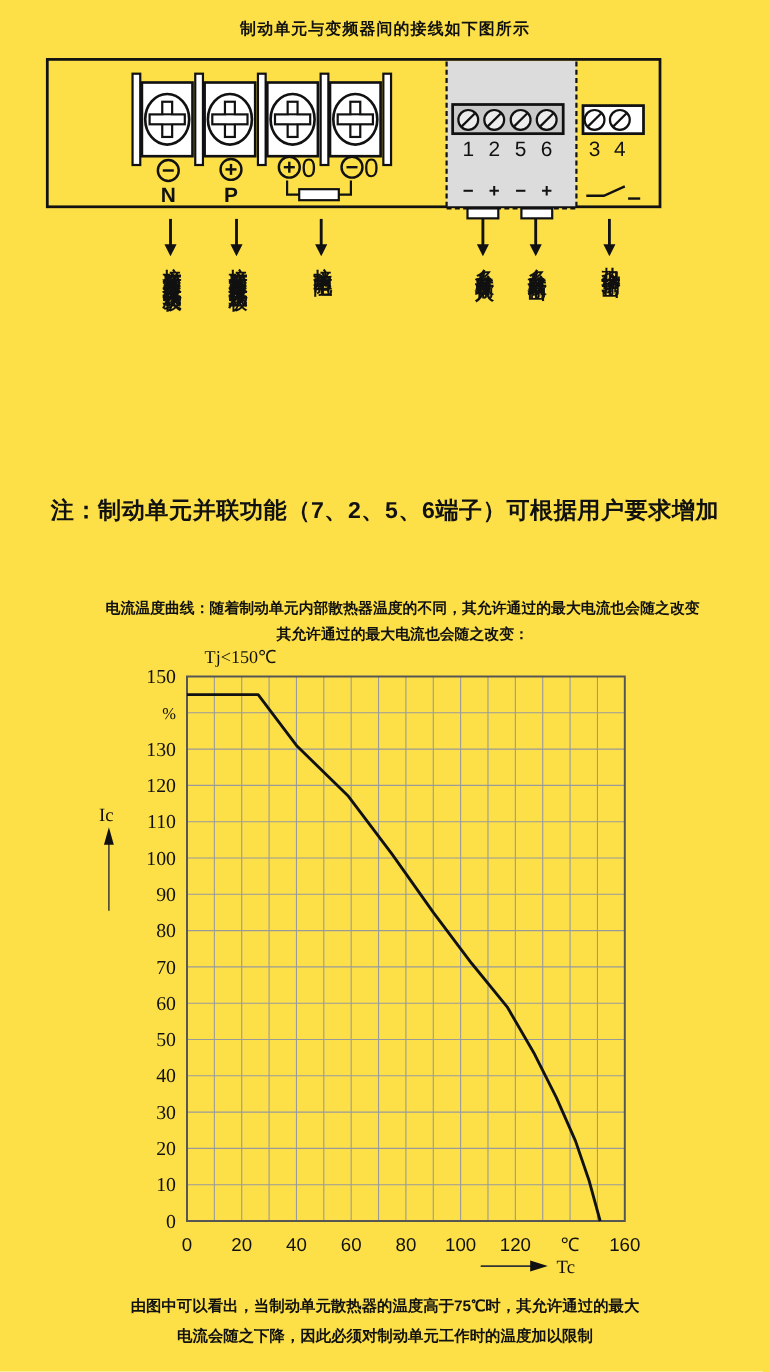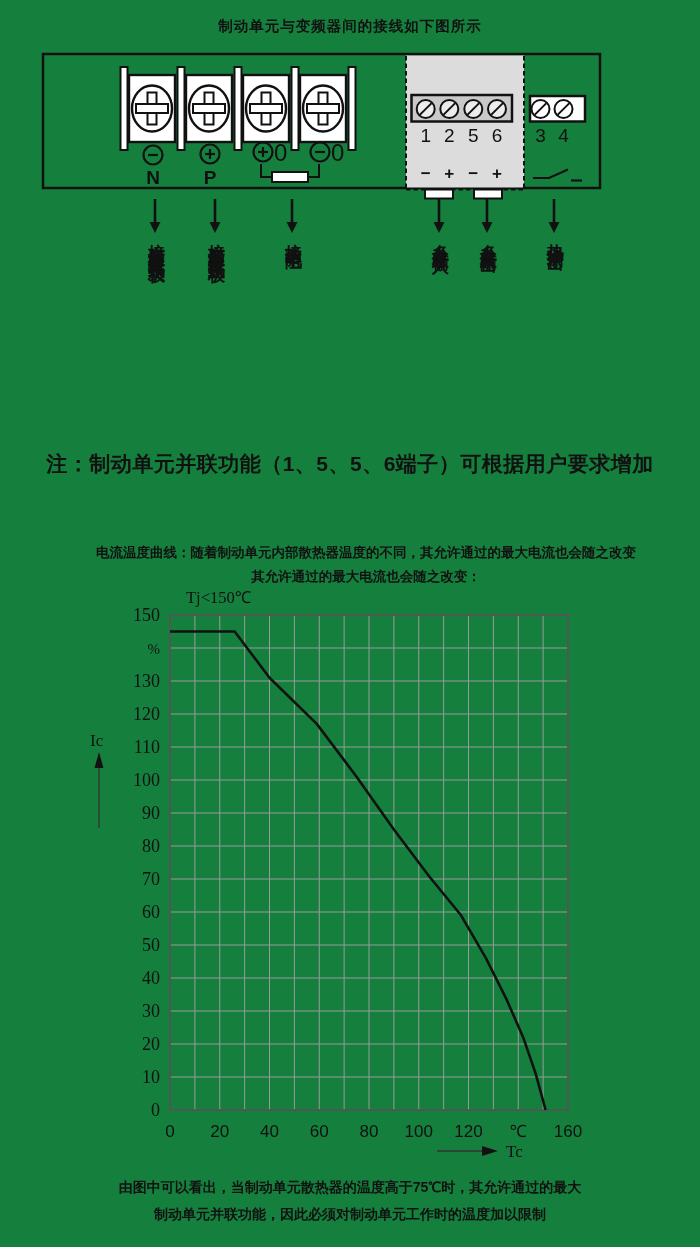--- a/index.html
+++ b/index.html
@@ -1,16 +1,16 @@
 <!DOCTYPE html>
 <html><head>
 <meta charset="utf-8">
 <style>
   html,body{margin:0;padding:0;background:#fff;}
-  #page{position:relative;width:700px;height:1247px;background:#15803d;overflow:hidden;
+  #page{position:relative;width:700px;height:1247px;background:#fde047;overflow:hidden;
         font-family:"Liberation Sans",sans-serif;color:#111;}
   svg.layer{position:absolute;left:0;top:0;width:700px;height:1247px;pointer-events:none;}
   .abs{position:absolute;}
   #doc-title{top:17px;left:0;width:700px;text-align:center;font-size:14.5px;font-weight:bold;letter-spacing:1px;}
   .vlabel{top:230px;width:20px;writing-mode:vertical-rl;text-orientation:upright;
           font-size:17px;font-weight:600;letter-spacing:2.5px;line-height:20px;text-align:left;}
   #note-line{top:450px;left:0;width:700px;text-align:center;font-size:21px;font-weight:bold;letter-spacing:0.5px;white-space:nowrap;}
   #curve-intro{top:541px;left:0;width:700px;text-align:center;font-size:13.5px;font-weight:bold;line-height:24px;padding-left:16px;}
   #footer-text{top:1174px;left:0;width:700px;text-align:center;font-size:14px;font-weight:bold;line-height:27px;}
   text{fill:#111;}
@@ -184,21 +184,21 @@
     </g>
   </svg>
 
   <div class="abs vlabel" style="left:146px;">接变频器直流母线负极</div>
   <div class="abs vlabel" style="left:206px;">接变频器直流母线正极</div>
   <div class="abs vlabel" style="left:283px;">接功率电阻</div>
   <div class="abs vlabel" style="left:430px;">多台并联输入</div>
   <div class="abs vlabel" style="left:478px;">多台并联输出</div>
   <div class="abs vlabel" style="left:545px;">热保护输出</div>
 
-  <div id="note-line" class="abs">注：制动单元并联功能（1、5、5、6端子）可根据用户要求增加</div>
+  <div id="note-line" class="abs">注：制动单元并联功能（7、2、5、6端子）可根据用户要求增加</div>
 
   <div id="curve-intro" class="abs">
     <div>电流温度曲线：随着制动单元内部散热器温度的不同，其允许通过的最大电流也会随之改变</div>
     <div>其允许通过的最大电流也会随之改变：</div>
   </div>
 
   <svg class="layer" id="chart-svg" viewBox="0 0 700 1247">
       <line x1="194.875" y1="615" x2="194.875" y2="1110" stroke="#9a9a9a" stroke-width="1"></line>
       <line x1="219.75" y1="615" x2="219.75" y2="1110" stroke="#9a9a9a" stroke-width="1"></line>
       <line x1="244.625" y1="615" x2="244.625" y2="1110" stroke="#9a9a9a" stroke-width="1"></line>
@@ -259,16 +259,16 @@
       <text x="90" y="746" font-size="17" font-family="&quot;Liberation Serif&quot;,serif">Ic</text>
       <line x1="99" y1="828" x2="99" y2="764" stroke="#333" stroke-width="1.3"></line>
       <polygon points="99,752 94.5,768 103.5,768" fill="#111111"></polygon>
       <line x1="437" y1="1151" x2="486" y2="1151" stroke="#333" stroke-width="1.5"></line>
       <polygon points="498,1151 482,1146 482,1156" fill="#111111"></polygon>
       <text x="506" y="1157" font-size="17" font-family="&quot;Liberation Serif&quot;,serif">Tc</text>
     </svg>
 
   <div id="footer-text" class="abs">
     <div>由图中可以看出，当制动单元散热器的温度高于75℃时，其允许通过的最大</div>
-    <div>制动单元并联功能，因此必须对制动单元工作时的温度加以限制</div>
+    <div>电流会随之下降，因此必须对制动单元工作时的温度加以限制</div>
   </div>
 
 </div>
 
 </body></html>

